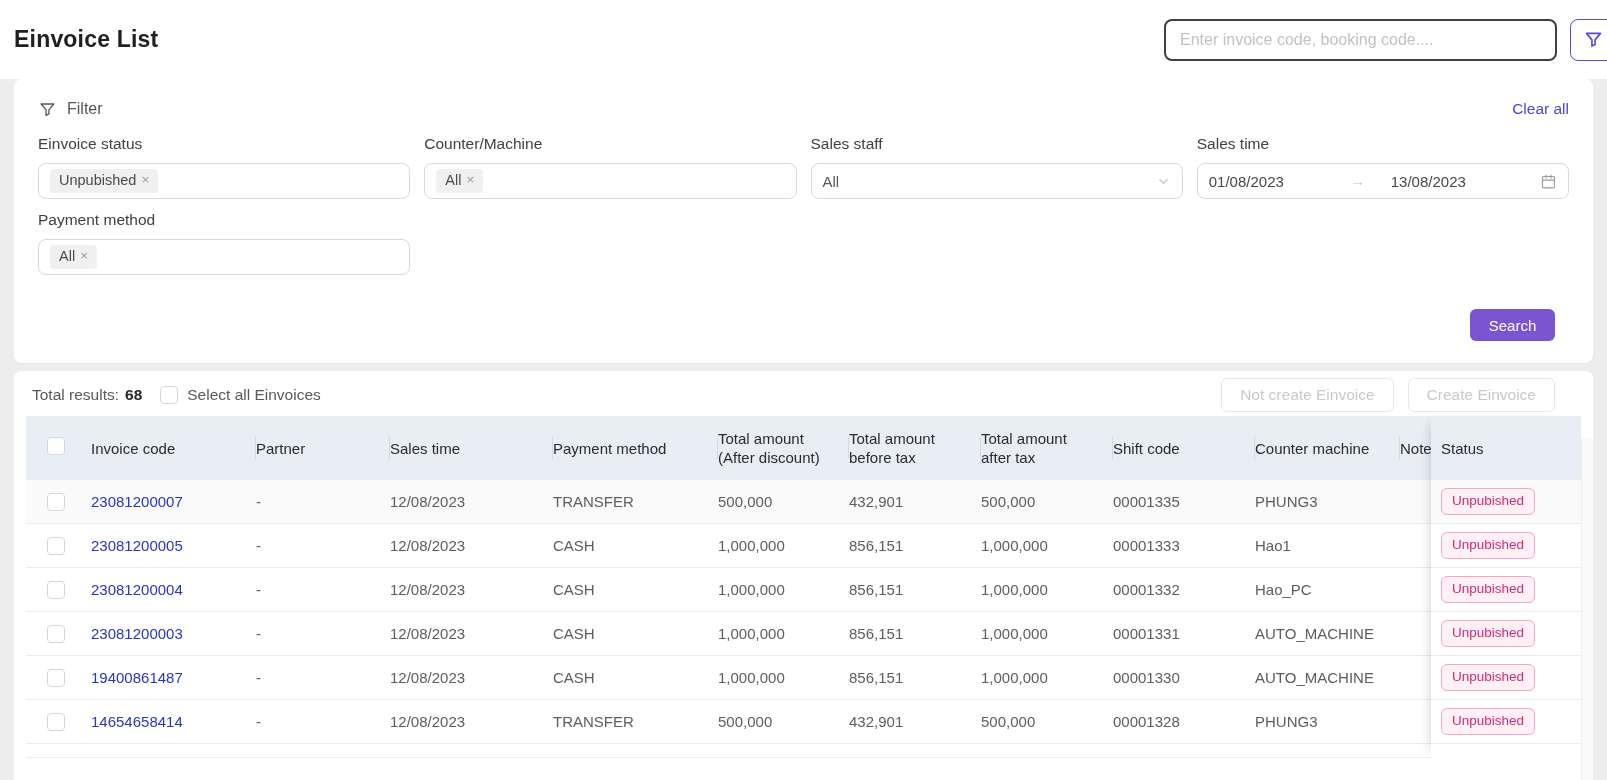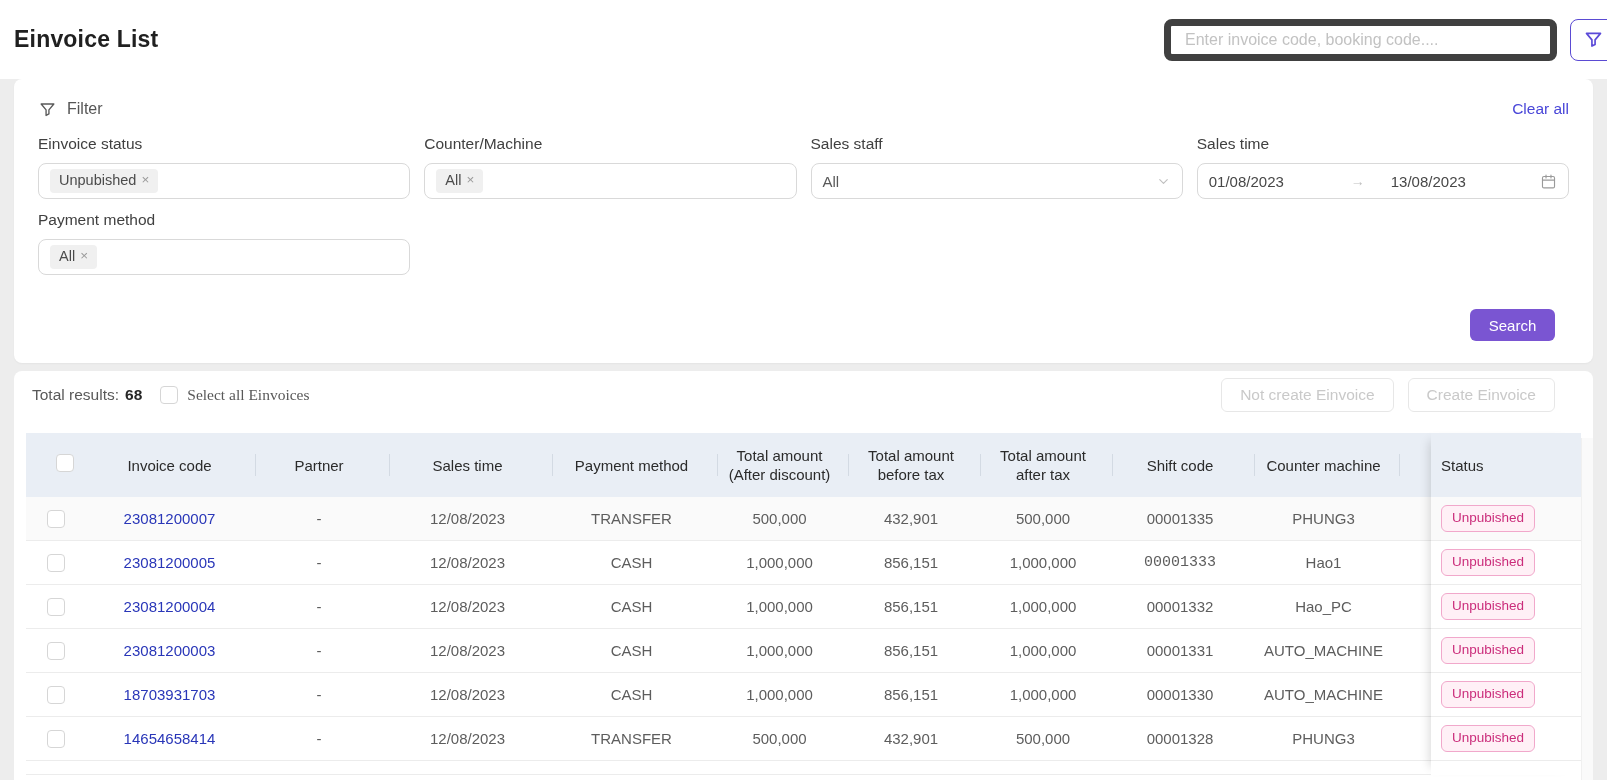--- a/index.html
+++ b/index.html
@@ -3,21 +3,21 @@
 <meta charset="utf-8">
 <style>
   * { box-sizing: border-box; }
   html,body{ width:1607px; height:780px; margin:0; overflow:hidden;
     background:#ededed; font-family:"Liberation Sans", sans-serif; }
 
   
   .topbar{ height:79px; background:#fff; display:flex; align-items:center; padding-left:14px; }
   .page-title{ font-size:23px; font-weight:600; color:#202020; margin:0; letter-spacing:.2px; }
   .topbar-right{ margin-left:auto; display:flex; align-items:center; gap:13px; }
-  .search-input{ width:393px; height:42px; border:7px solid #404040; border-radius:8px;
+  .search-input{ width:393px; height:42px; border:2px solid #404040; border-radius:8px;
     padding:0 14px; font-size:16px; color:#3b82f6; outline:none; font-family:inherit; }
   .search-input::placeholder{ color:#c2c2c2; }
   .filter-toggle{ width:46px; height:42px; border:1px solid #5b4bd3; border-radius:8px;
     background:#fff; display:flex; align-items:center; justify-content:center;
     cursor:pointer; margin-right:-9px; flex:0 0 auto; }
 
   
   .filter-card{ margin:0 14px; height:284px; background:#fff; border-radius:8px;
     padding:14px 24px 20px; position:relative; box-shadow:0 1px 2px rgba(0,0,0,.04); }
   .filter-head{ height:32px; display:flex; align-items:center; gap:10px; }
@@ -46,27 +46,27 @@
 
   
   .results-card{ margin:0 14px; height:522px; background:#fff; border-radius:8px 8px 0 0;
     padding:3px 12px 0; position:relative; overflow:hidden; }
   .results-head{ height:42px; display:flex; align-items:center; padding:0 26px 0 6px; }
   .total-label{ font-size:15.5px; color:#595959; }
   .total-value{ font-size:15.5px; color:#262626; font-weight:700; margin-left:6px; }
   .cb{ width:18px; height:18px; border:1.5px solid #d6d6d6; border-radius:4px; background:#fff;
     display:inline-block; cursor:pointer; flex:0 0 auto; }
   .results-head .cb{ margin-left:18px; }
-  .select-all-label{ font-size:15.5px; color:#595959; margin-left:9px;font-family:Liberation Serif, serif; }
+  .select-all-label{ font-size:15.5px; color:#595959; margin-left:9px; }
   .head-buttons{ margin-left:auto; display:flex; gap:14px; }
   .ghost-btn{ height:34px; padding:0 18px; border:1px solid #e7e7e7; border-radius:6px;
     background:#fff; color:#c9c9c9; font-size:15.5px; font-family:inherit; cursor:not-allowed; }
 
   
-  .table-wrap{ margin-top:17px; position:relative;text-align:center; }
+  .table-wrap{ position:relative; }
   .t-header{ display:flex; align-items:center; height:64px; background:#e9eef5; }
   .th{ position:relative; padding-right:8px; font-size:15px; font-weight:500; color:#2b2b2b; line-height:19px; }
   .th::after{ content:''; position:absolute; right:0; top:50%; transform:translateY(-50%);
     width:1px; height:22px; background:#d3dae3; }
   .th.col-select::after, .th.col-note::after{ display:none; }
   .th.col-select{ padding-left:21px; }
   .tr{ display:flex; align-items:center; height:44px; border-bottom:1px solid #ececec; background:#fff; }
   .tr.tr-first{ background:#fafafa; }
   .tr-sliver{ height:14px; background:#fff; }
   .td{ padding-right:8px; font-size:15px; color:#5d5d5d; white-space:nowrap; overflow:hidden; }
@@ -243,21 +243,21 @@
           <div class="td col-select" style="width: 65px;">
             <span class="cb"></span>
           </div>
           <div class="td col-invoice_code" style="width: 165px;"><a class="invoice-link">23081200005</a></div>
           <div class="td col-partner" style="width: 134px;">-</div>
           <div class="td col-sales_time" style="width: 163px;">12/08/2023</div>
           <div class="td col-payment_method" style="width: 165px;">CASH</div>
           <div class="td col-total_after_discount" style="width: 131px;">1,000,000</div>
           <div class="td col-total_before_tax" style="width: 132px;">856,151</div>
           <div class="td col-total_after_tax" style="width: 132px;">1,000,000</div>
-          <div class="td col-shift_code" style="width: 142px; font-family: Liberation Mono, monospace;">00001333</div>
+          <div class="td col-shift_code" style="width: 142px;">00001333</div>
           <div class="td col-counter_machine" style="width: 145px;">Hao1</div>
           <div class="td col-note" style="width: 181px;"></div>
         </div>
         <div class="tr">
           <div class="td col-select" style="width: 65px;">
             <span class="cb"></span>
           </div>
           <div class="td col-invoice_code" style="width: 165px;"><a class="invoice-link">23081200004</a></div>
           <div class="td col-partner" style="width: 134px;">-</div>
           <div class="td col-sales_time" style="width: 163px;">12/08/2023</div>
@@ -281,21 +281,21 @@
           <div class="td col-total_before_tax" style="width: 132px;">856,151</div>
           <div class="td col-total_after_tax" style="width: 132px;">1,000,000</div>
           <div class="td col-shift_code" style="width: 142px;">00001331</div>
           <div class="td col-counter_machine" style="width: 145px;">AUTO_MACHINE</div>
           <div class="td col-note" style="width: 181px;"></div>
         </div>
         <div class="tr">
           <div class="td col-select" style="width: 65px;">
             <span class="cb"></span>
           </div>
-          <div class="td col-invoice_code" style="width: 165px;"><a class="invoice-link">18703931703</a></div>
+          <div class="td col-invoice_code" style="width: 165px;"><a class="invoice-link">19400861487</a></div>
           <div class="td col-partner" style="width: 134px;">-</div>
           <div class="td col-sales_time" style="width: 163px;">12/08/2023</div>
           <div class="td col-payment_method" style="width: 165px;">CASH</div>
           <div class="td col-total_after_discount" style="width: 131px;">1,000,000</div>
           <div class="td col-total_before_tax" style="width: 132px;">856,151</div>
           <div class="td col-total_after_tax" style="width: 132px;">1,000,000</div>
           <div class="td col-shift_code" style="width: 142px;">00001330</div>
           <div class="td col-counter_machine" style="width: 145px;">AUTO_MACHINE</div>
           <div class="td col-note" style="width: 181px;"></div>
         </div>

